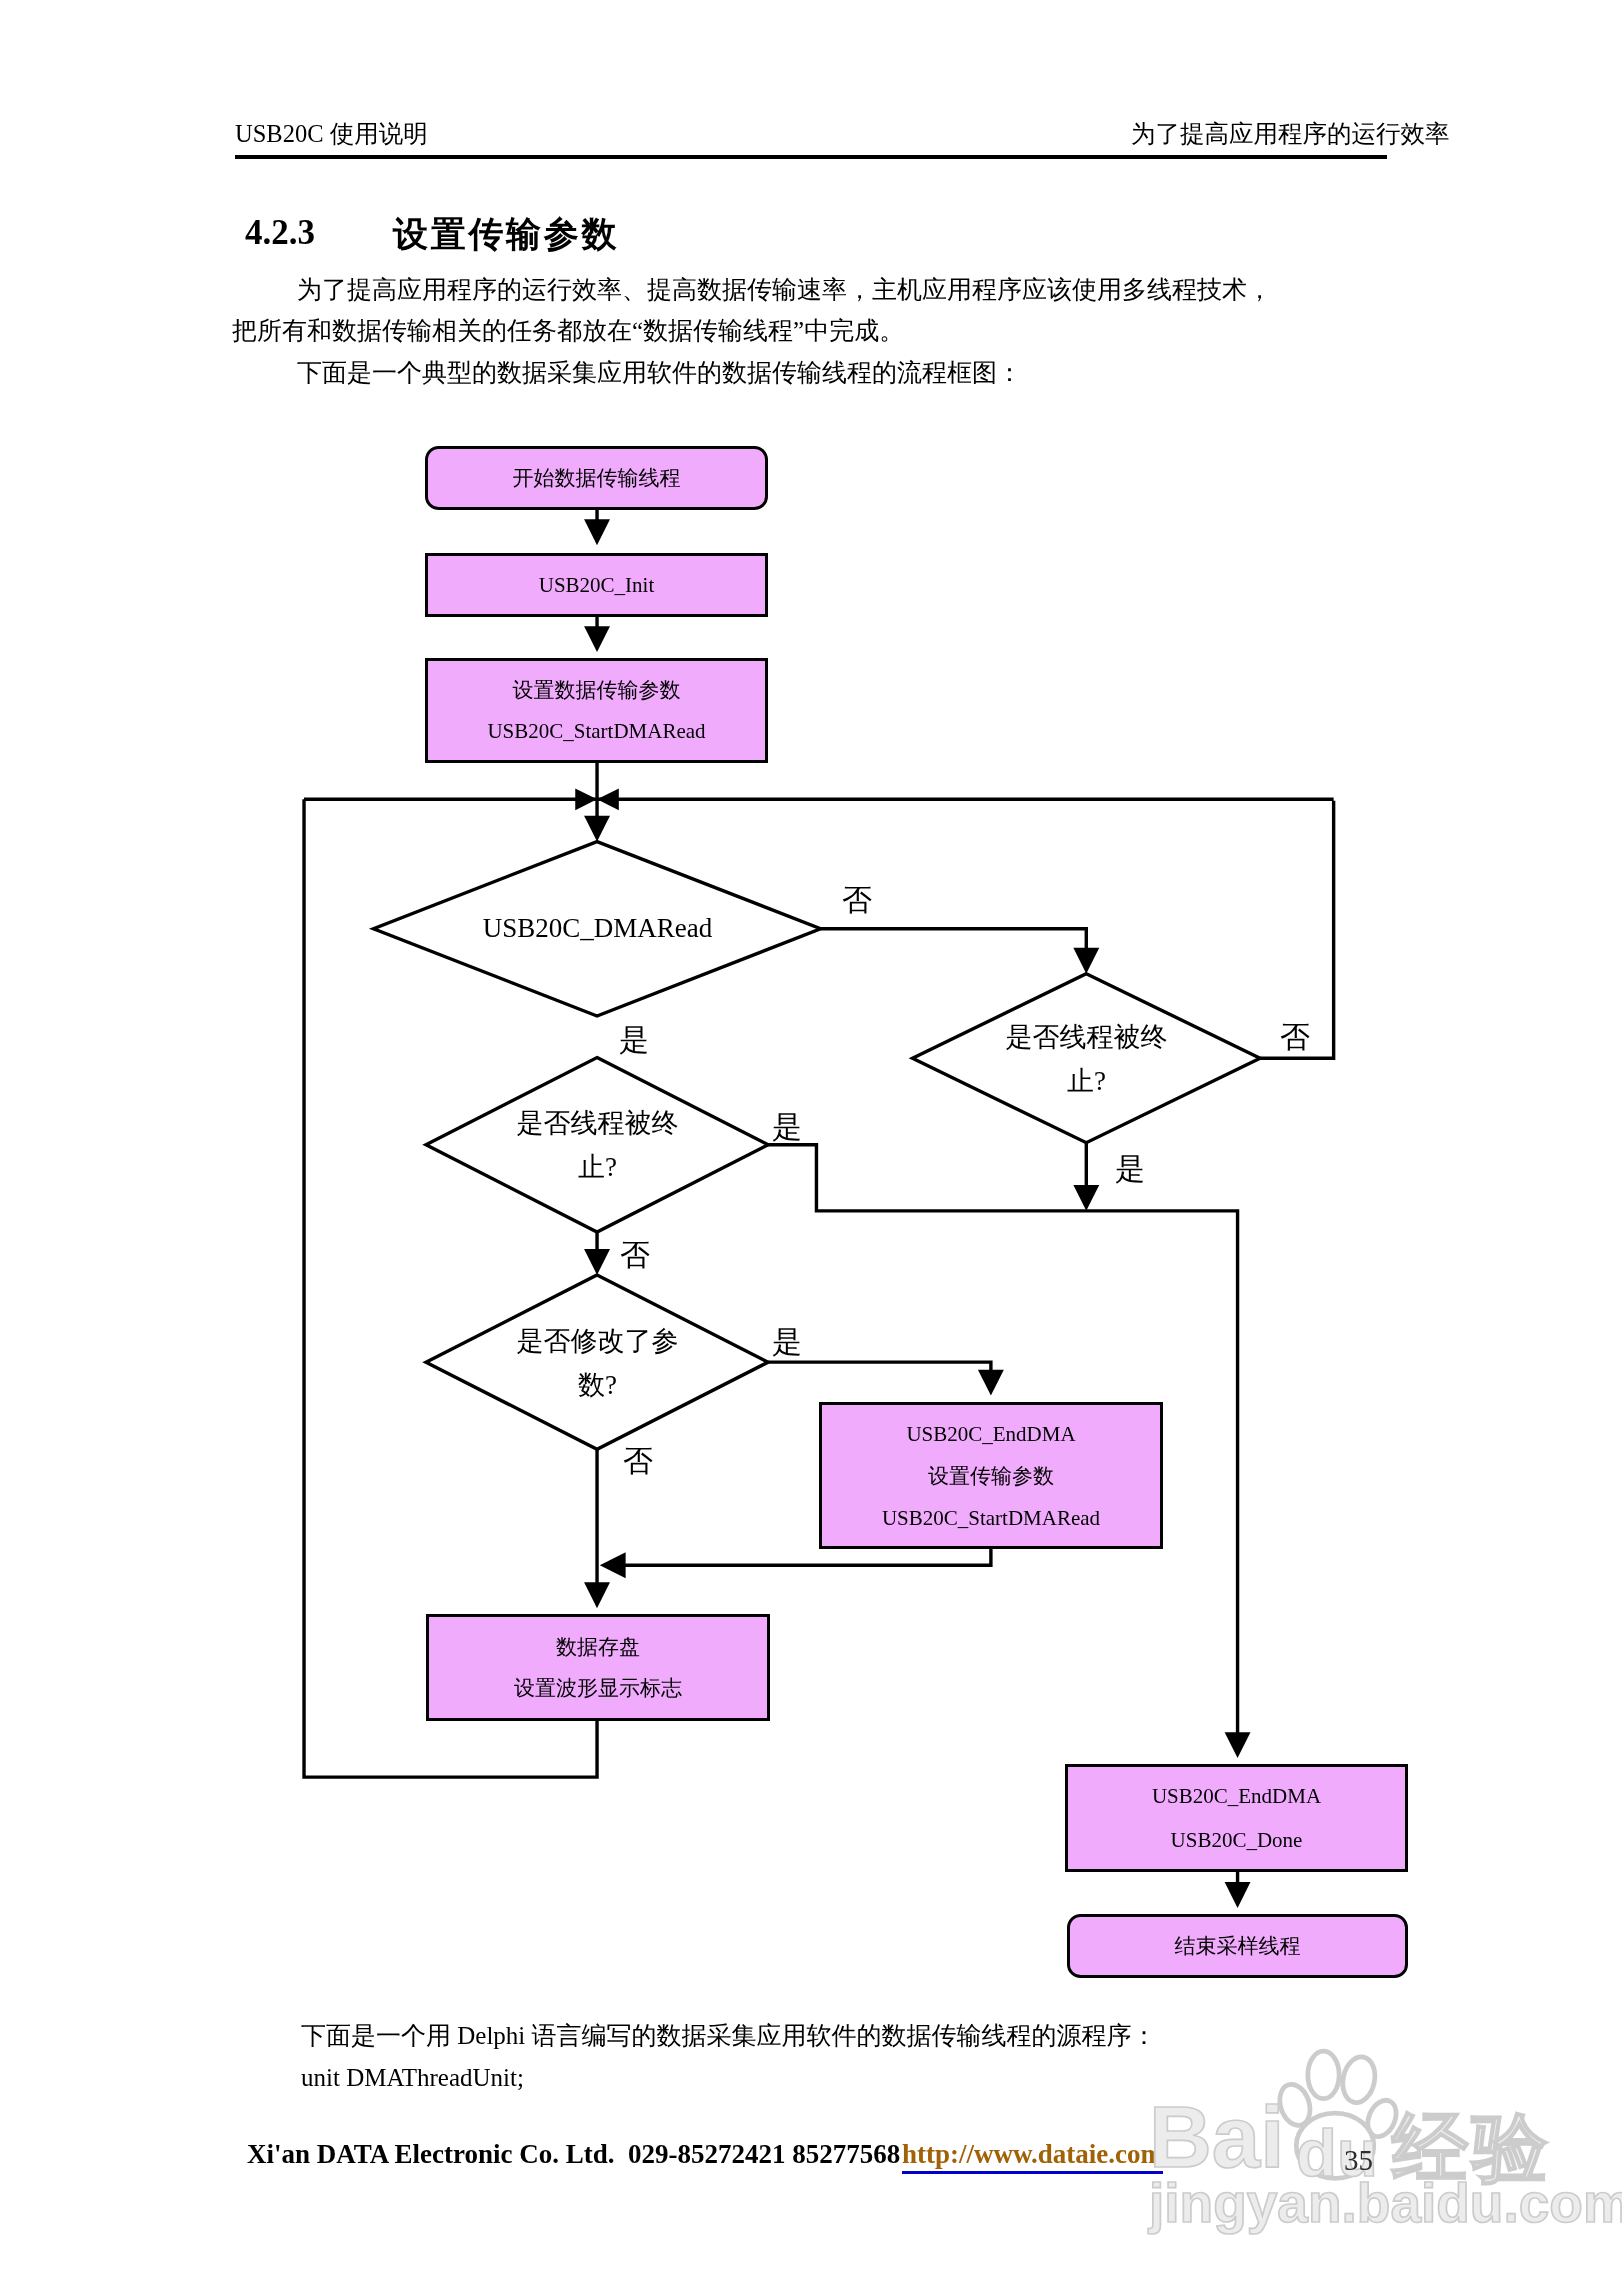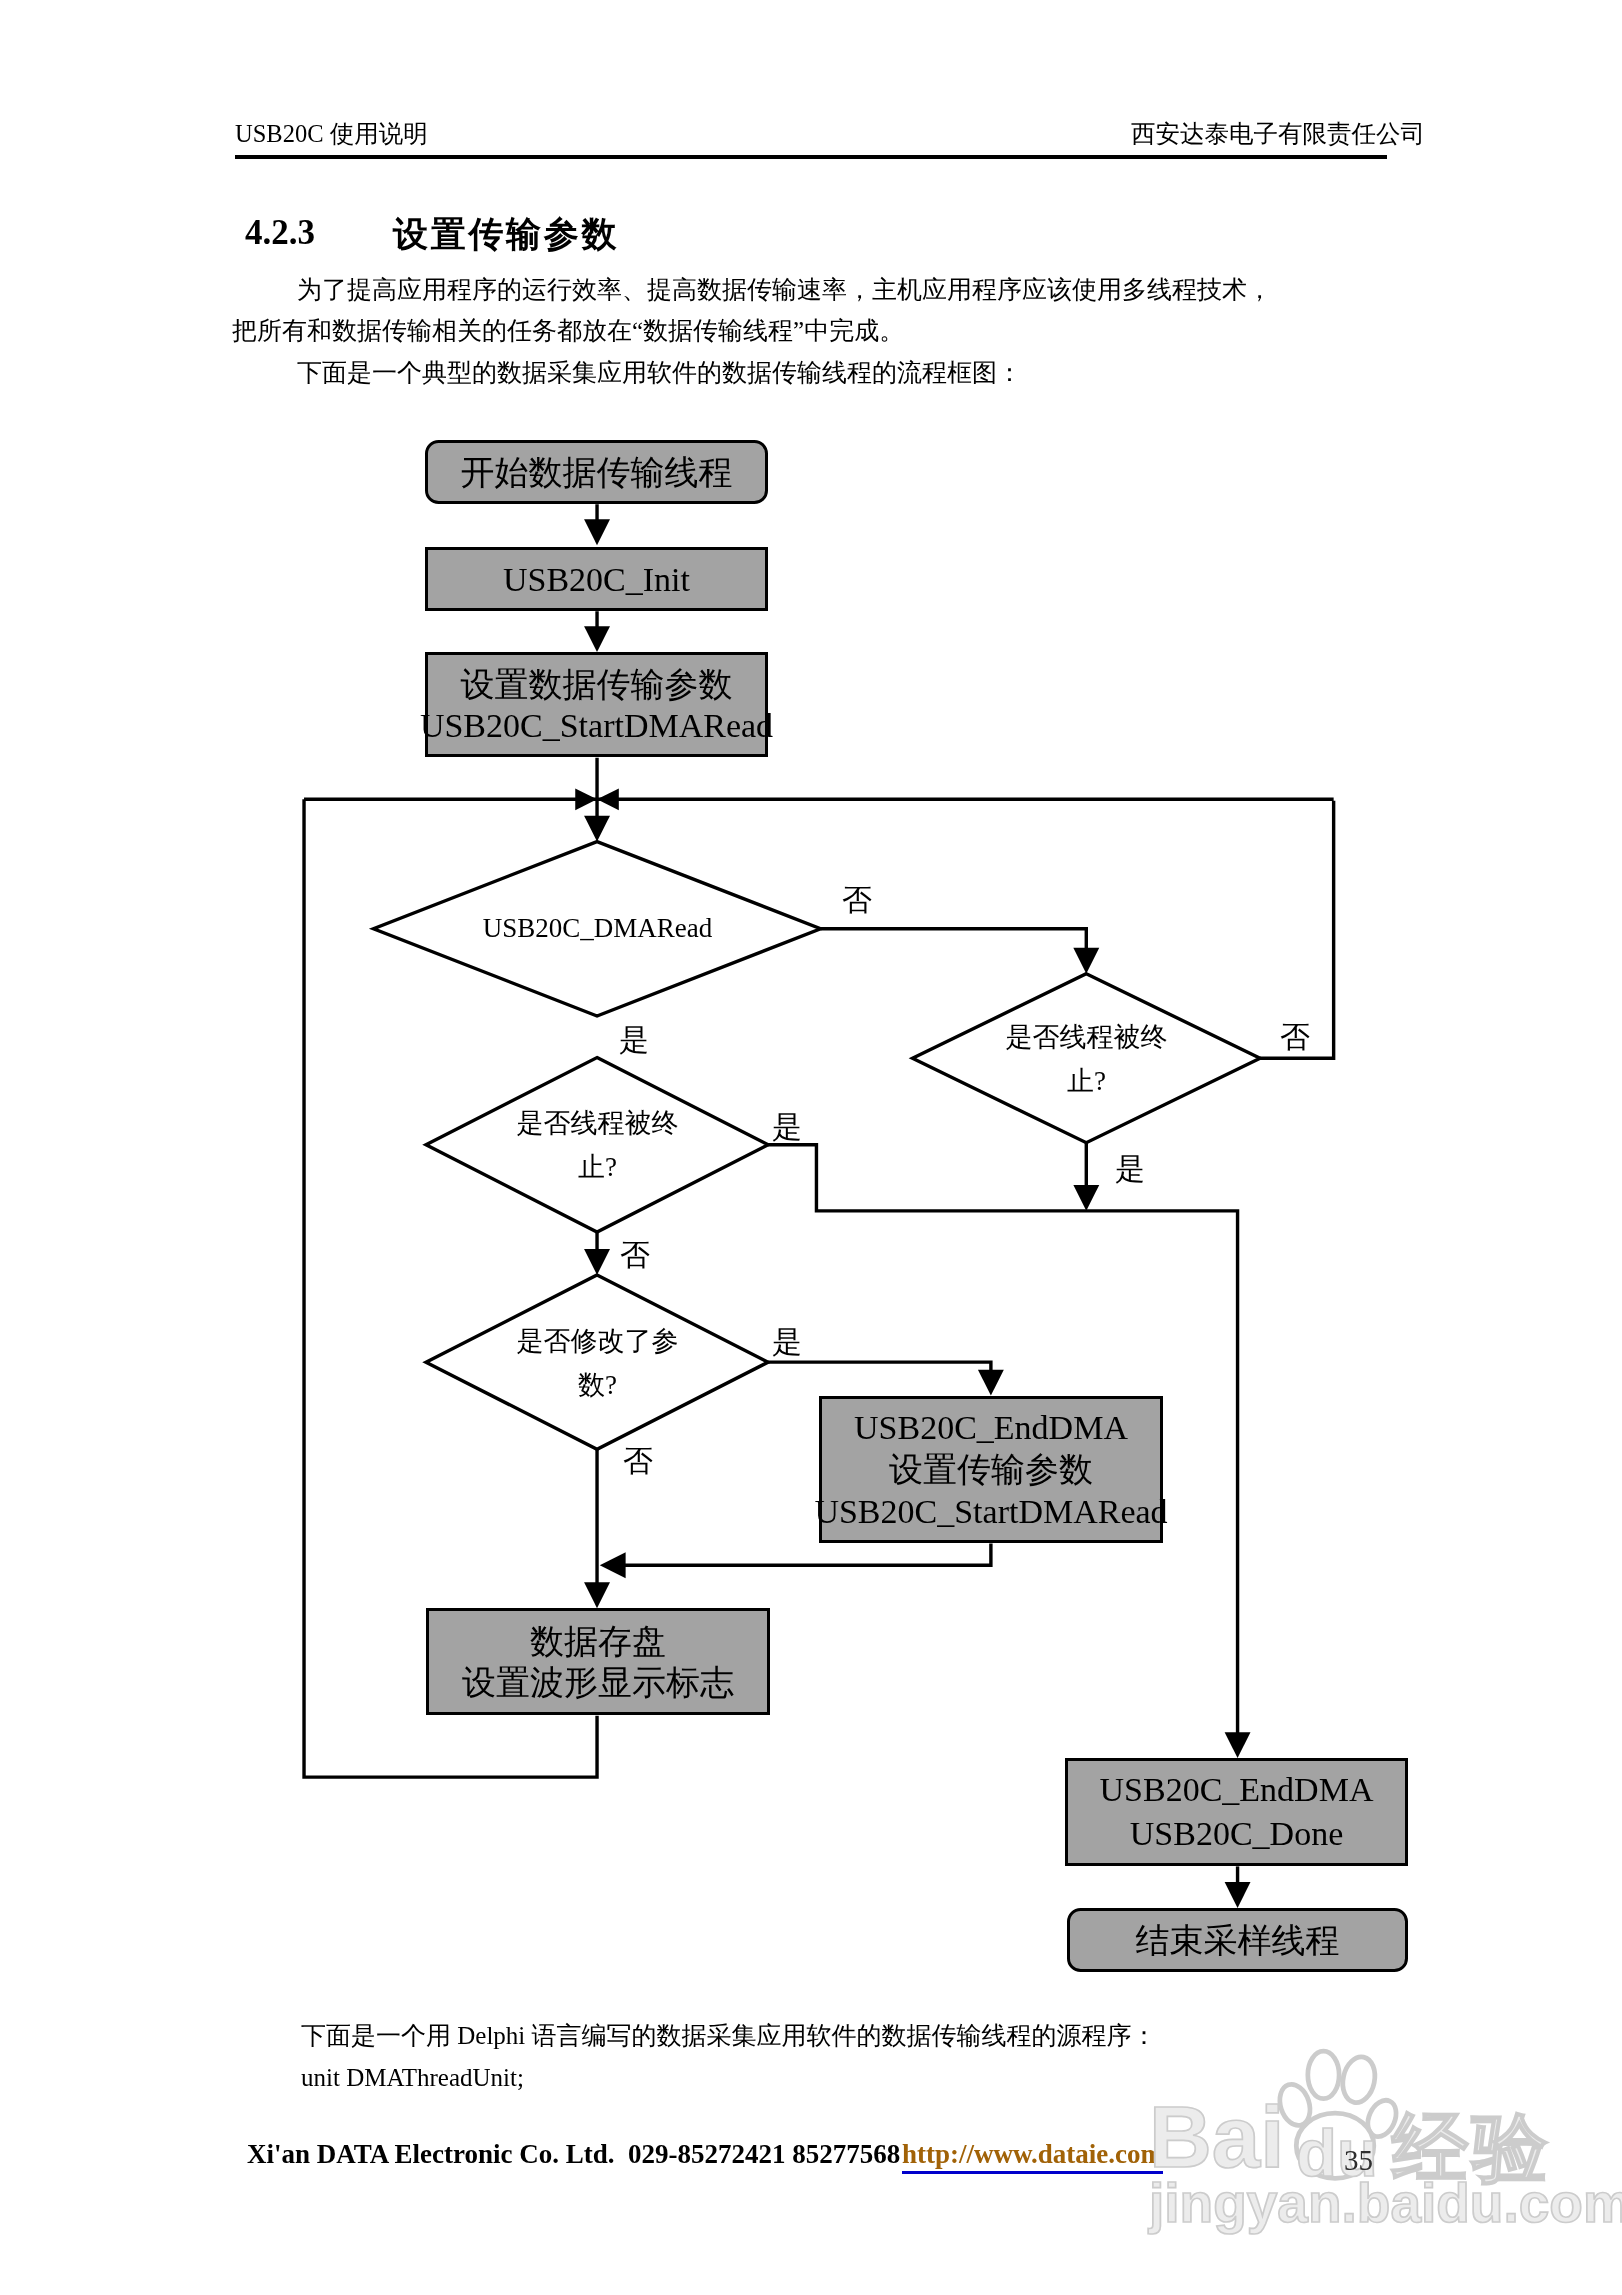--- a/index.html
+++ b/index.html
@@ -5,41 +5,41 @@
   html,body{margin:0;padding:0;background:#888;}
   #page{position:relative;width:1622px;height:2295px;background:#ffffff;overflow:hidden;
         font-family:"Liberation Serif","DejaVu Serif",serif;color:#000;}
   .abs{position:absolute;}
   .hdr{font-size:24.5px;top:117px;}
   .rule{position:absolute;left:235px;top:155px;width:1152px;height:4.1px;background:#000;}
   .headnum{font-size:35px;font-weight:bold;}
   .headtitle{font-size:35px;font-weight:600;letter-spacing:2.7px;}
   .para{font-size:25px;line-height:33px;white-space:nowrap;}
   svg.flow{position:absolute;left:0;top:0;z-index:1;}
-  .box{position:absolute;z-index:2;border:3.4px solid #000;background:#a3a3a3;
+  .box{position:absolute;z-index:2;border:3.4px solid #000;background:#f0abfc;
        display:flex;flex-direction:column;align-items:center;justify-content:center;
-       font-size:34px;text-align:center;}
+       font-size:21px;text-align:center;margin-top:6px;}
   .box .bl{display:block;line-height:41px;white-space:nowrap;}
   .rounded{border-radius:13.6px;}
   .dlabel{position:absolute;z-index:2;text-align:center;font-size:27px;line-height:44px;white-space:nowrap;}
   .blabel{position:absolute;z-index:2;font-size:30px;line-height:33px;}
   .closing{font-size:25px;white-space:nowrap;}
   .foot{font-size:27px;font-weight:bold;top:2139px;white-space:nowrap;z-index:2;}
   .link{color:#a16207;border-bottom:3.4px solid #0000cc;padding-bottom:1.4px;}
   .pagenum{position:absolute;left:1344px;top:2129px;font-size:29px;color:#2f2f2f;z-index:5;margin-top:15px;}
   .wm{position:absolute;z-index:4;font-family:"Liberation Sans","DejaVu Sans",sans-serif;
       font-weight:bold;color:#ececec;-webkit-text-stroke:1.7px #cccccc;white-space:nowrap;}
 </style>
 </head>
 <body>
 
 <div id="page">
 
   <div class="abs hdr" style="left:235px;">USB20C 使用说明</div>
-  <div class="abs hdr" style="left:1131px;">西安达泰电子有限责任公司</div>
+  <div class="abs hdr" style="left:1131px;">为了提高应用程序的运行效率</div>
   <div class="rule"></div>
 
   <div class="abs headnum" style="left:245px;top:213px;">4.2.3</div>
   <div class="abs headtitle" style="left:393px;top:211px;">设置传输参数</div>
 
   <div class="abs para" style="left:297px;top:273px;">为了提高应用程序的运行效率、提高数据传输速率，主机应用程序应该使用多线程技术，</div>
   <div class="abs para" style="left:297px;top:356px;">下面是一个典型的数据采集应用软件的数据传输线程的流程框图：</div>
   <div class="abs para" style="left:232px;top:314px;">把所有和数据传输相关的任务都放在“数据传输线程”中完成。</div>
 
   <svg class="flow" width="1622" height="2295" viewBox="0 0 2380 3368">

